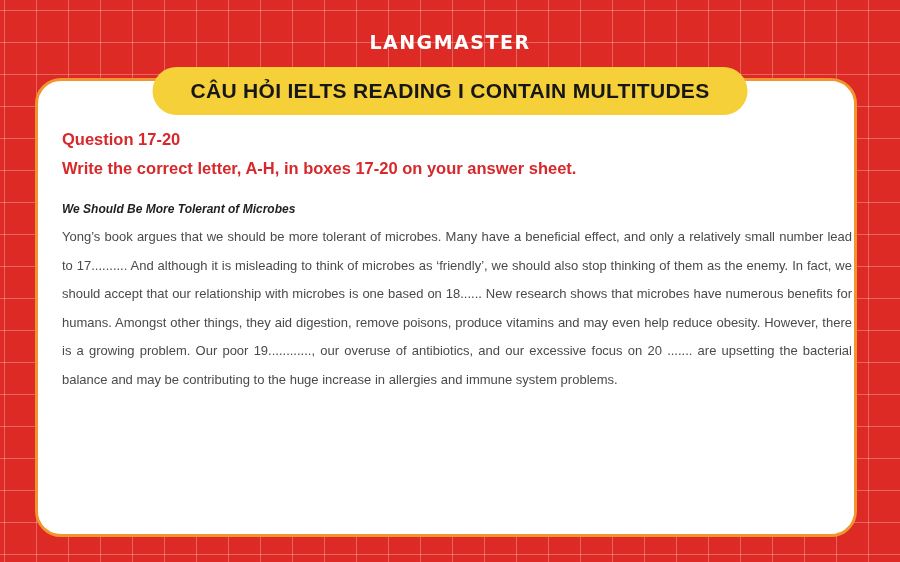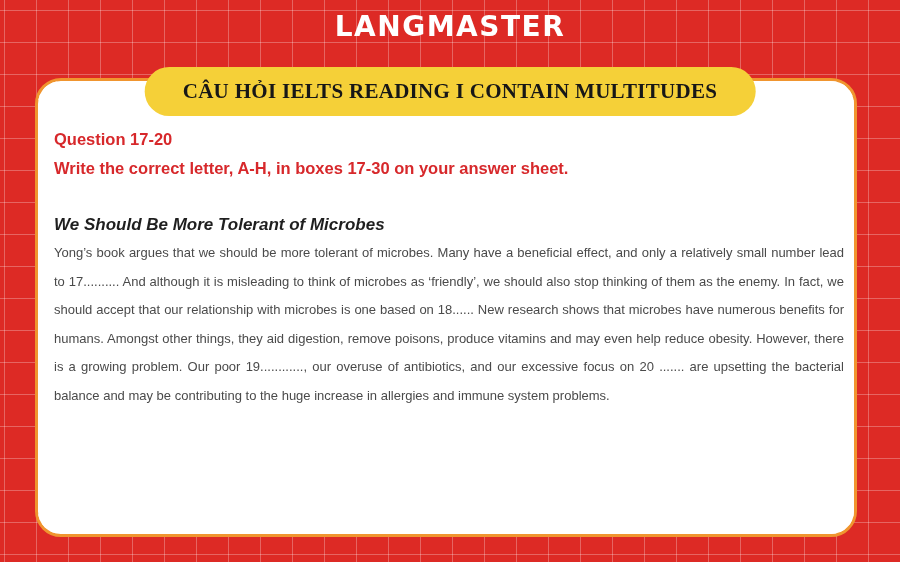--- a/index.html
+++ b/index.html
@@ -15,27 +15,27 @@
     height: 562px;
     background-color: #dd2a25;
     background-image:
       linear-gradient(rgba(255,255,255,0.28) 1.5px, transparent 1.5px),
       linear-gradient(90deg, rgba(255,255,255,0.28) 1.5px, transparent 1.5px);
     background-size: 32px 32px;
     background-position: 4px 10px;
   }
   .logo {
     position: absolute;
-    top: 10px;
+    top: 31px;
     left: 0;
     width: 100%;
     text-align: center;
     color: #ffffff;
     font-weight: 800;
-    font-size: 28px;
+    font-size: 19px;
     letter-spacing: 1.5px;
     font-family: "DejaVu Sans", "Liberation Sans", sans-serif;
     text-transform: uppercase;
   }
   .card {
     position: absolute;
     left: 35px;
     top: 78px;
     width: 822px;
     height: 459px;
@@ -52,41 +52,41 @@
     transform: translateX(-50%);
     z-index: 3;
     background: #f5d038;
     border-radius: 30px;
     padding: 12px 38px;
     white-space: nowrap;
     color: #171717;
     font-weight: 800;
     font-size: 21px;
     letter-spacing: 0.3px;
-    font-family: Liberation Serif, serif;
+    font-family: Liberation Sans, sans-serif;
   }
   .content {
     position: absolute;
-    left: 54px;
+    left: 62px;
     top: 125px;
     width: 790px;
     z-index: 2;
   }
   .question-block {
     color: #d7282b;
     font-weight: 700;
     font-size: 16.5px;
     line-height: 29px;
   }
   .summary-heading {
-    margin-top: 28px;
+    margin-top: 12px;
     color: #1f1f1f;
     font-weight: 700;
     font-style: italic;
-    font-size: 17px;
+    font-size: 12px;
     line-height: 28px;
   }
   .summary-body {
     color: #4a4a4a;
     font-size: 13px;
     line-height: 28.6px;
     text-align: justify;
   }
 </style>
 </head>
@@ -97,21 +97,21 @@
   <div class="logo">LANGMASTER</div>
 
   <div class="banner">CÂU HỎI IELTS READING I CONTAIN MULTITUDES</div>
 
   <div class="card"></div>
 
   <div class="content">
 
     <div class="question-block">
       <div>Question 17-20</div>
-      <div>Write the correct letter, A-H, in boxes 17-30 on your answer sheet.</div>
+      <div>Write the correct letter, A-H, in boxes 17-20 on your answer sheet.</div>
     </div>
 
     <div class="summary-heading">We Should Be More Tolerant of Microbes</div>
 
     <div class="summary-body">Yong’s book argues that we should be more tolerant of microbes. Many have a beneficial effect, and only a relatively small number lead to 17.......... And although it is misleading to think of microbes as ‘friendly’, we should also stop thinking of them as the enemy. In fact, we should accept that our relationship with microbes is one based on 18...... New research shows that microbes have numerous benefits for humans. Amongst other things, they aid digestion, remove poisons, produce vitamins and may even help reduce obesity. However, there is a growing problem. Our poor 19............, our overuse of antibiotics, and our excessive focus on 20 ....... are upsetting the bacterial balance and may be contributing to the huge increase in allergies and immune system problems.</div>
 
   </div>
 
 </div>
 

